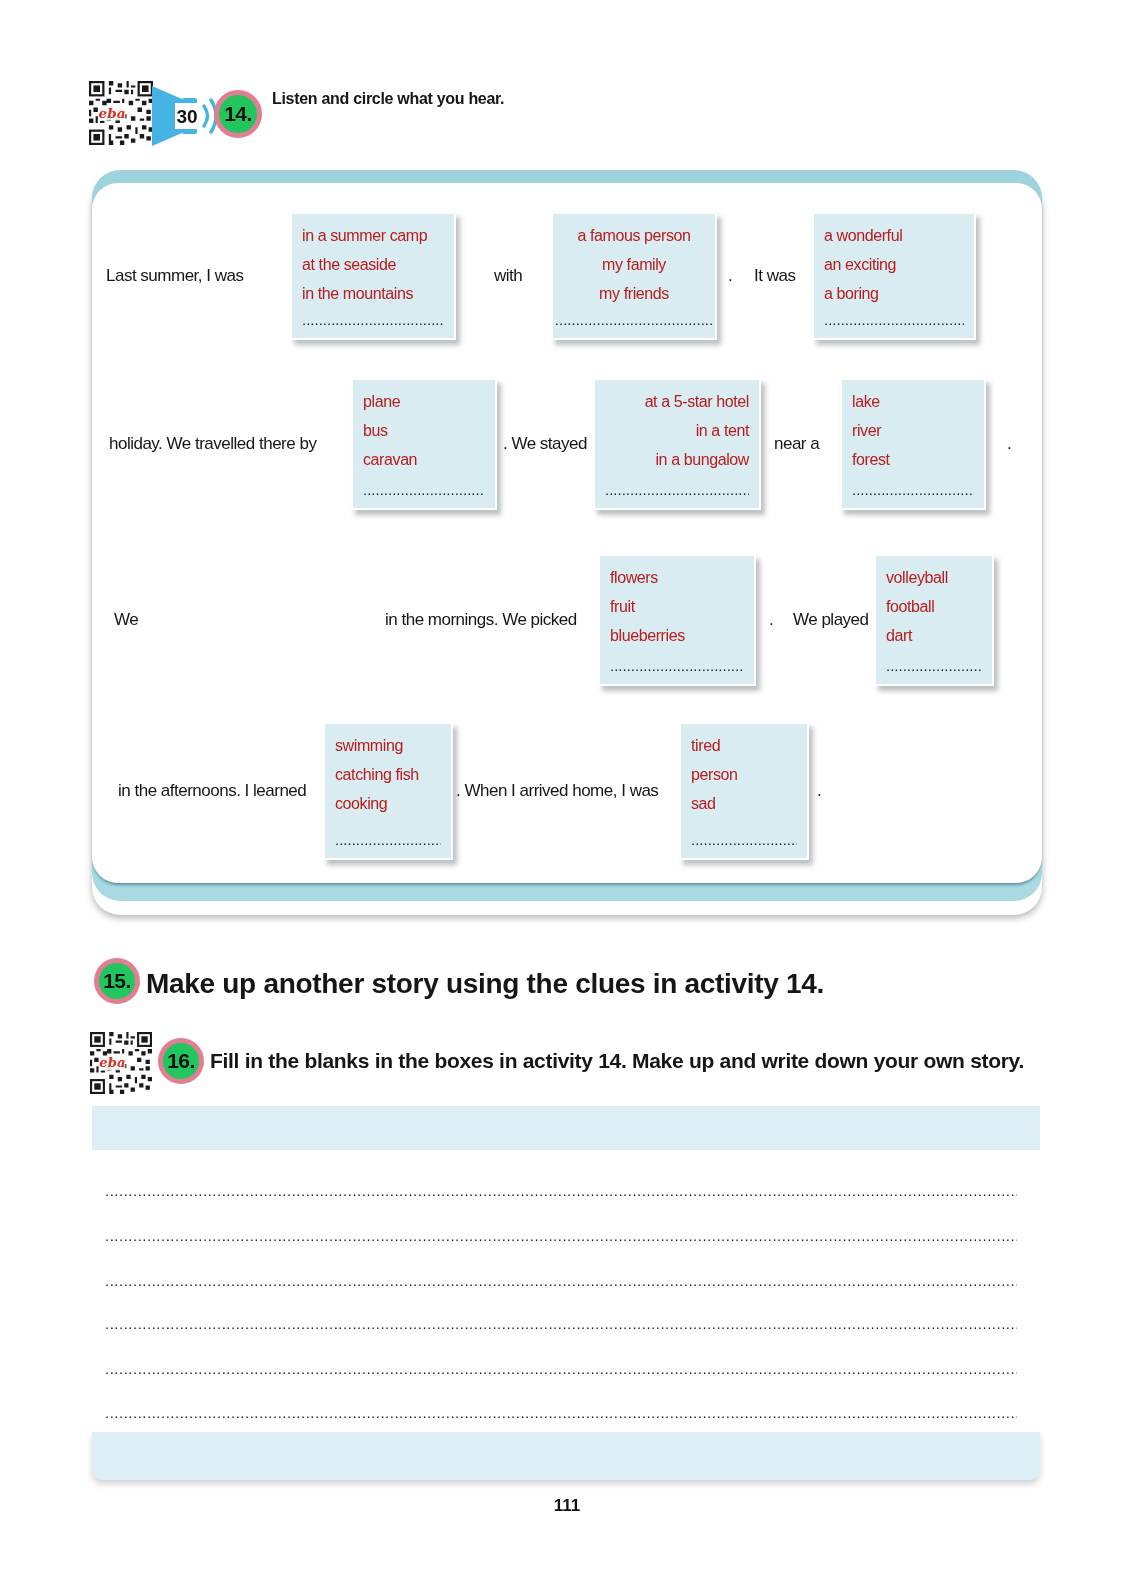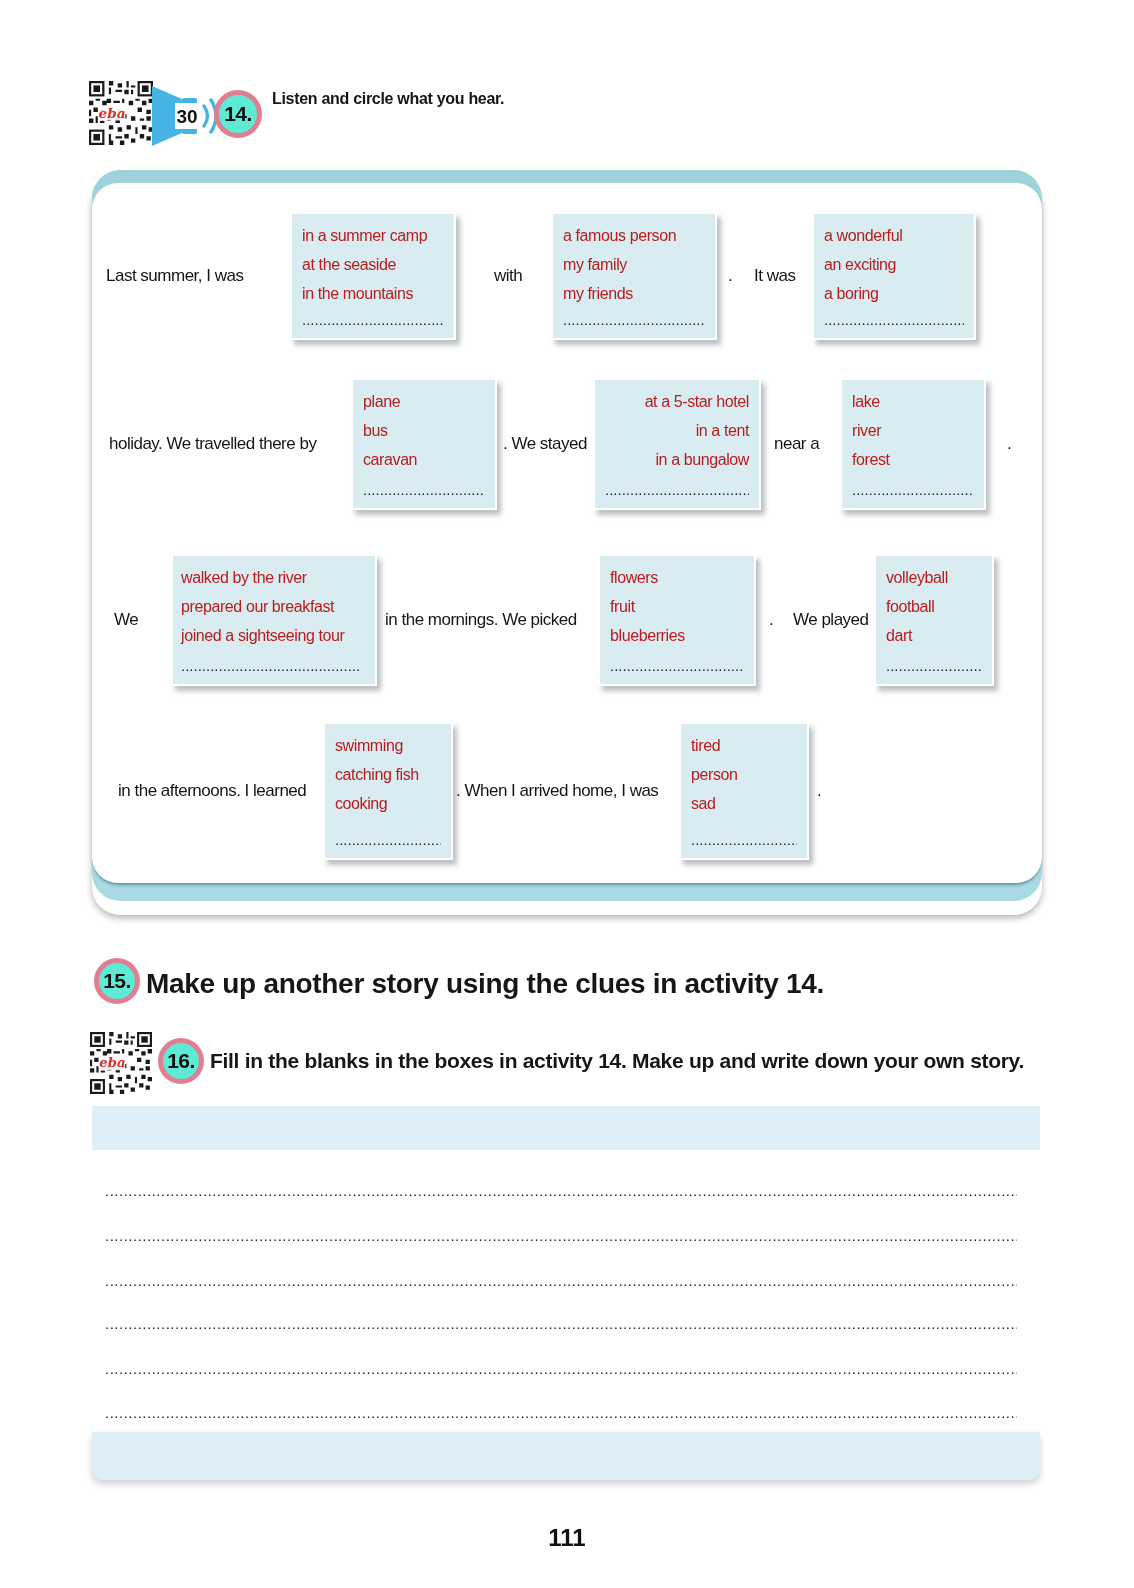--- a/index.html
+++ b/index.html
@@ -4,21 +4,21 @@
 <style>
   * { margin:0; padding:0; box-sizing:border-box; }
   html,body { background:#ffffff; }
   body {
     width:1134px; height:1588px; position:relative; overflow:hidden;
     font-family:"Liberation Sans", sans-serif; color:#1a1a1a;
   }
   
   .badge {
     position:absolute; width:48px; height:48px; border-radius:50%;
-    border:5px solid #e17f92; background:#5eead4; display:flex;
+    border:5px solid #e17f92; background:#22c55e; display:flex;
     align-items:center; justify-content:center;
     font-weight:bold; font-size:21px; color:#111; letter-spacing:-0.5px;
   }
   .act-title {
     position:absolute; font-weight:bold; color:#161616; white-space:nowrap;
     letter-spacing:-0.3px;
   }
   .qr { position:absolute; }
   
   .card { position:absolute; left:92px; top:170px; width:950px; height:745px; }
@@ -61,21 +61,21 @@
     background:#ddeef7; border-radius:0 0 10px 10px;
     box-shadow:0 4px 7px rgba(0,0,0,0.18);
   }
   .wline {
     position:absolute; left:13px; width:912px; height:18px;
     font-size:15px; letter-spacing:0.5px; color:#222;
     white-space:nowrap; overflow:hidden;
   }
   .page-num {
     position:absolute; left:0; top:1496px; width:100%; text-align:center;
-    font-weight:bold; font-size:24px; color:#111;margin-top:28px;
+    font-weight:bold; font-size:17px; color:#111;
   }
   .speaker-svg { position:absolute; }
 </style>
 </head>
 <body>
 
 <svg class="qr" style="left:89px; top:80px;" width="64" height="66" viewBox="0 0 29 29">
   <defs>
     <g id="qrpat">
       <rect x="0" y="0" width="29" height="29" fill="#fff"></rect>
@@ -117,21 +117,21 @@
 
   <div class="story-row" style="top:42px; height:128px;">
     <span class="seg" style="left:14px">Last summer, I was</span>
     <div class="obox" style="left:198px; width:166px;">
       <span class="opt">in a summer camp</span>
       <span class="opt">at the seaside</span>
       <span class="opt">in the mountains</span>
       <span class="opt-dots">......................................</span>
     </div>
     <span class="seg" style="left:402px">with</span>
-    <div class="obox" style="left:459px; width:166px;">
+    <div class="obox" style="left:459px; width:166px;align-items:center;">
       <span class="opt">a famous person</span>
       <span class="opt">my family</span>
       <span class="opt">my friends</span>
       <span class="opt-dots">......................................</span>
     </div>
     <span class="seg" style="left:636px">.</span>
     <span class="seg" style="left:662px">It was</span>
     <div class="obox" style="left:720px; width:164px;">
       <span class="opt">a wonderful</span>
       <span class="opt">an exciting</span>
@@ -160,26 +160,20 @@
       <span class="opt">lake</span>
       <span class="opt">river</span>
       <span class="opt">forest</span>
       <span class="opt-dots">......................................</span>
     </div>
     <span class="seg" style="left:915px">.</span>
   </div>
 
   <div class="story-row" style="top:384px; height:132px;">
     <span class="seg" style="left:22px">We</span>
-    <div class="obox" style="left:79px; width:206px; padding-left:8px; padding-right:6px;">
-      <span class="opt">walked by the river</span>
-      <span class="opt">prepared our breakfast</span>
-      <span class="opt">joined a sightseeing tour</span>
-      <span class="opt-dots">...........................................</span>
-    </div>
     <span class="seg" style="left:293px">in the mornings. We picked</span>
     <div class="obox" style="left:506px; width:158px;">
       <span class="opt">flowers</span>
       <span class="opt">fruit</span>
       <span class="opt">blueberries</span>
       <span class="opt-dots">......................................</span>
     </div>
     <span class="seg" style="left:677px">.</span>
     <span class="seg" style="left:701px">We played</span>
     <div class="obox" style="left:782px; width:120px;">

